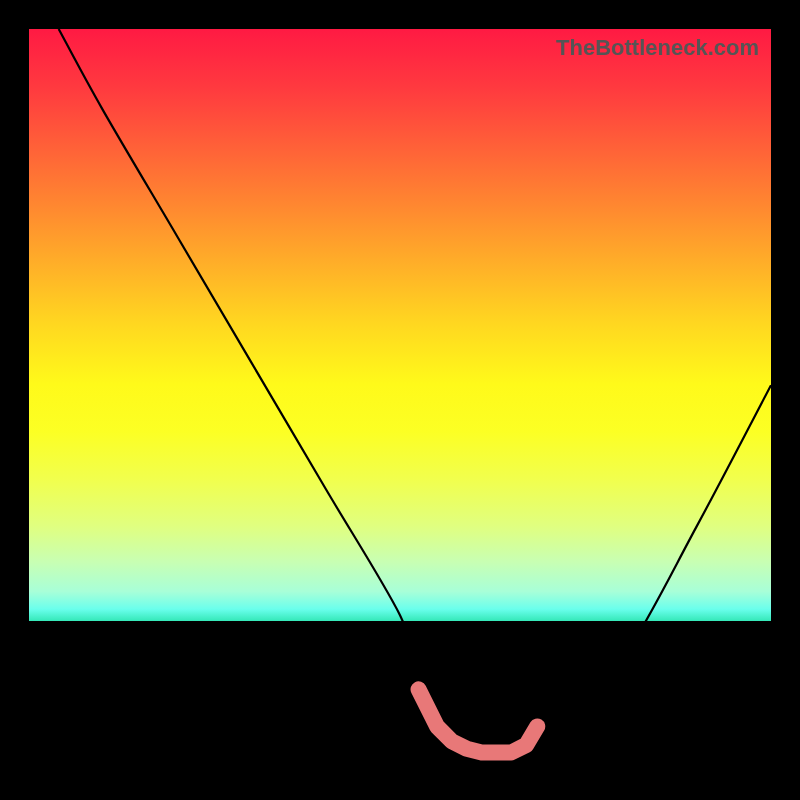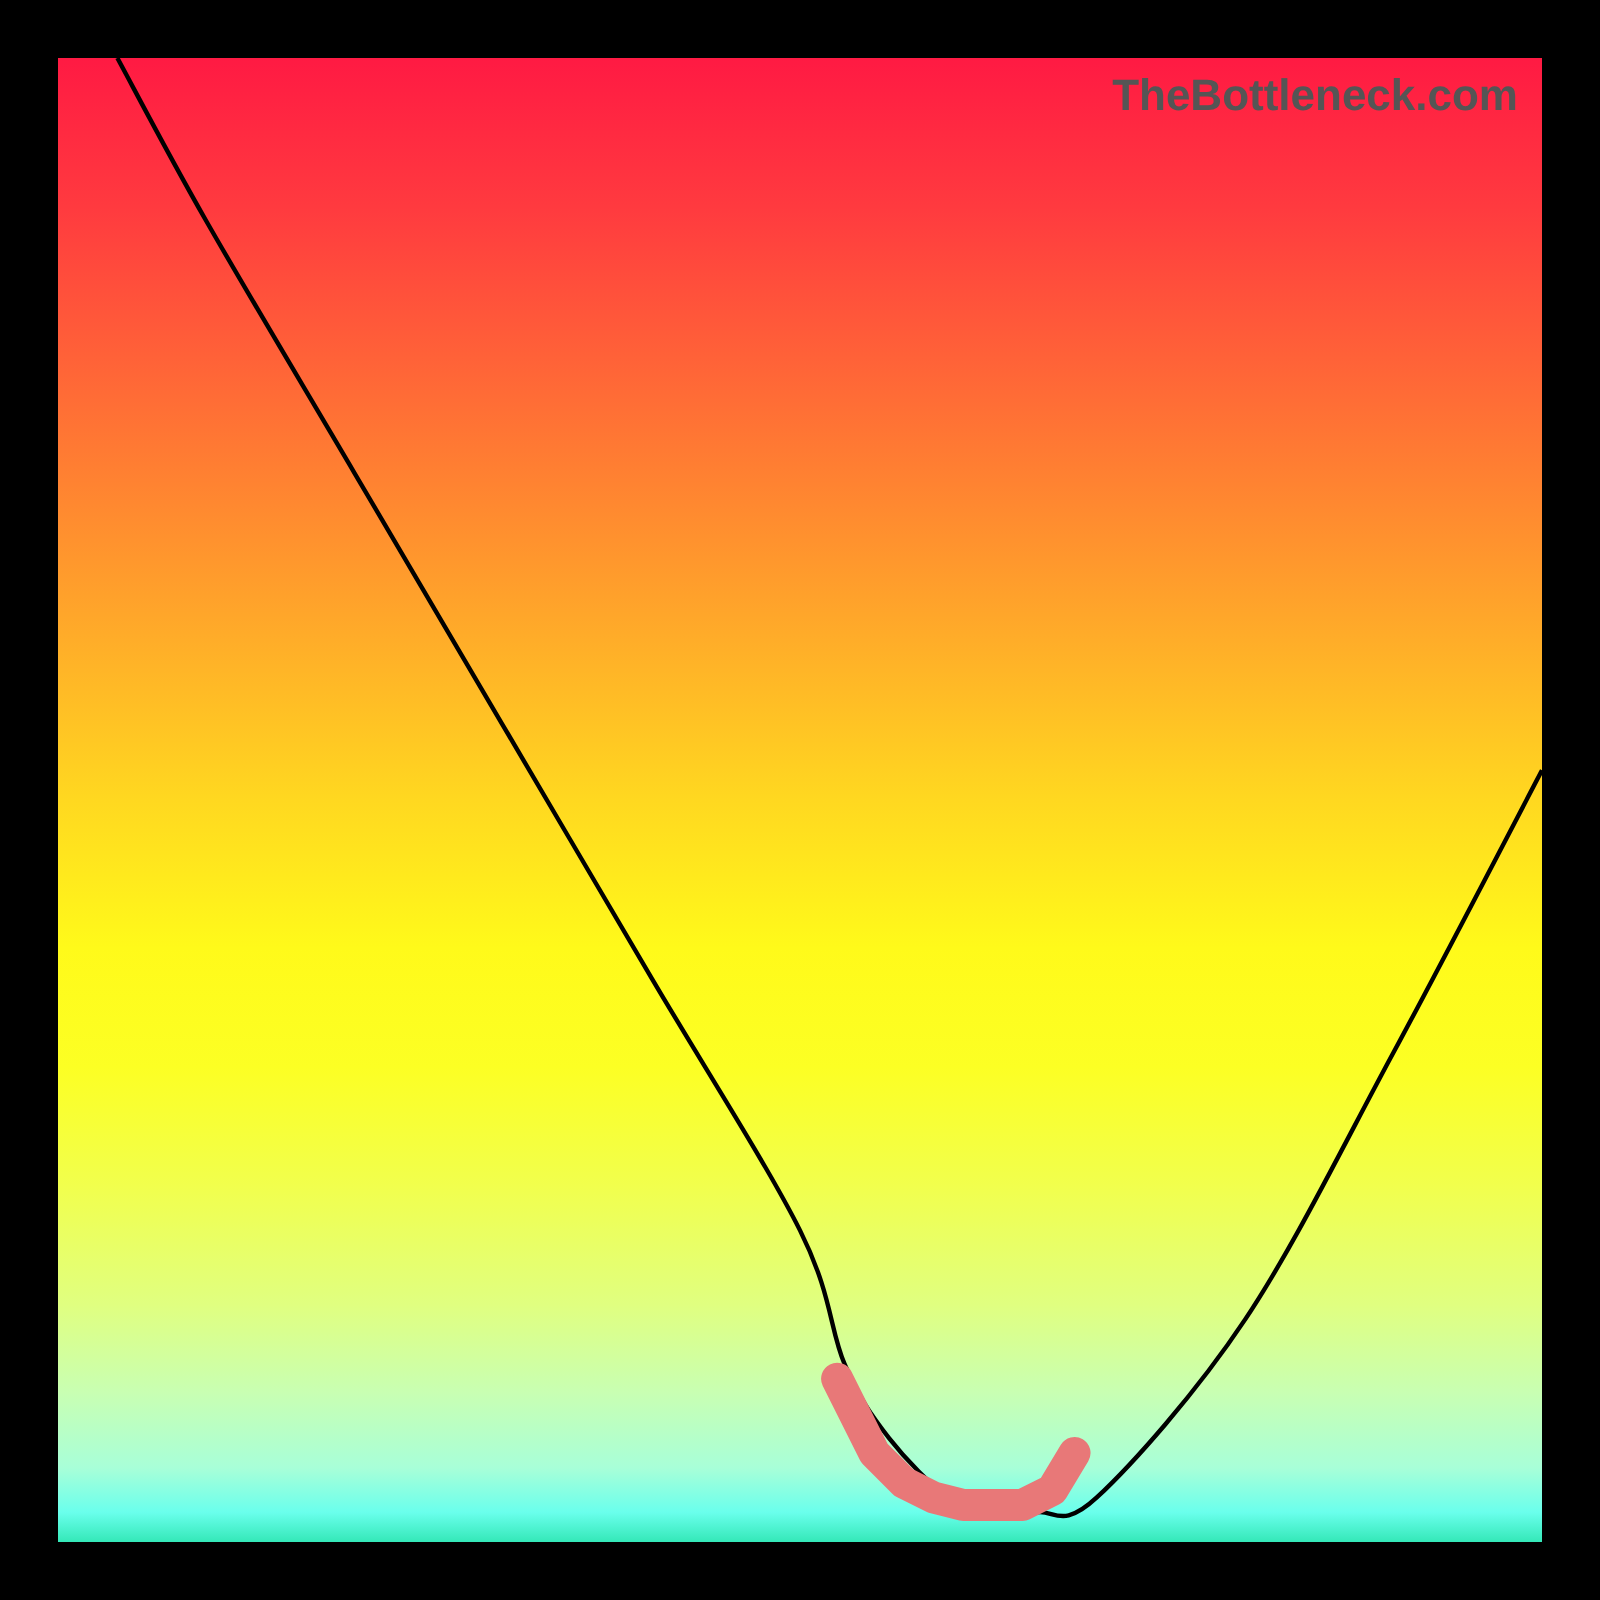--- a/index.html
+++ b/index.html
@@ -11,21 +11,21 @@
     width: 800px;
     height: 800px;
     position: relative;
     background: #000;
   }
   .plot-area {
     position: absolute;
     left: 29px;
     top: 29px;
     width: 742px;
-    height: 742px;
+    height: 592px;
     background: linear-gradient(to bottom,
       #ff1a43 0%,
       #ff3a3f 10%,
       #ff6138 20%,
       #ff8830 30%,
       #ffb028 40%,
       #ffd820 50%,
       #fffa1a 60%,
       #fcff24 68%,
       #f1ff4d 76%,

